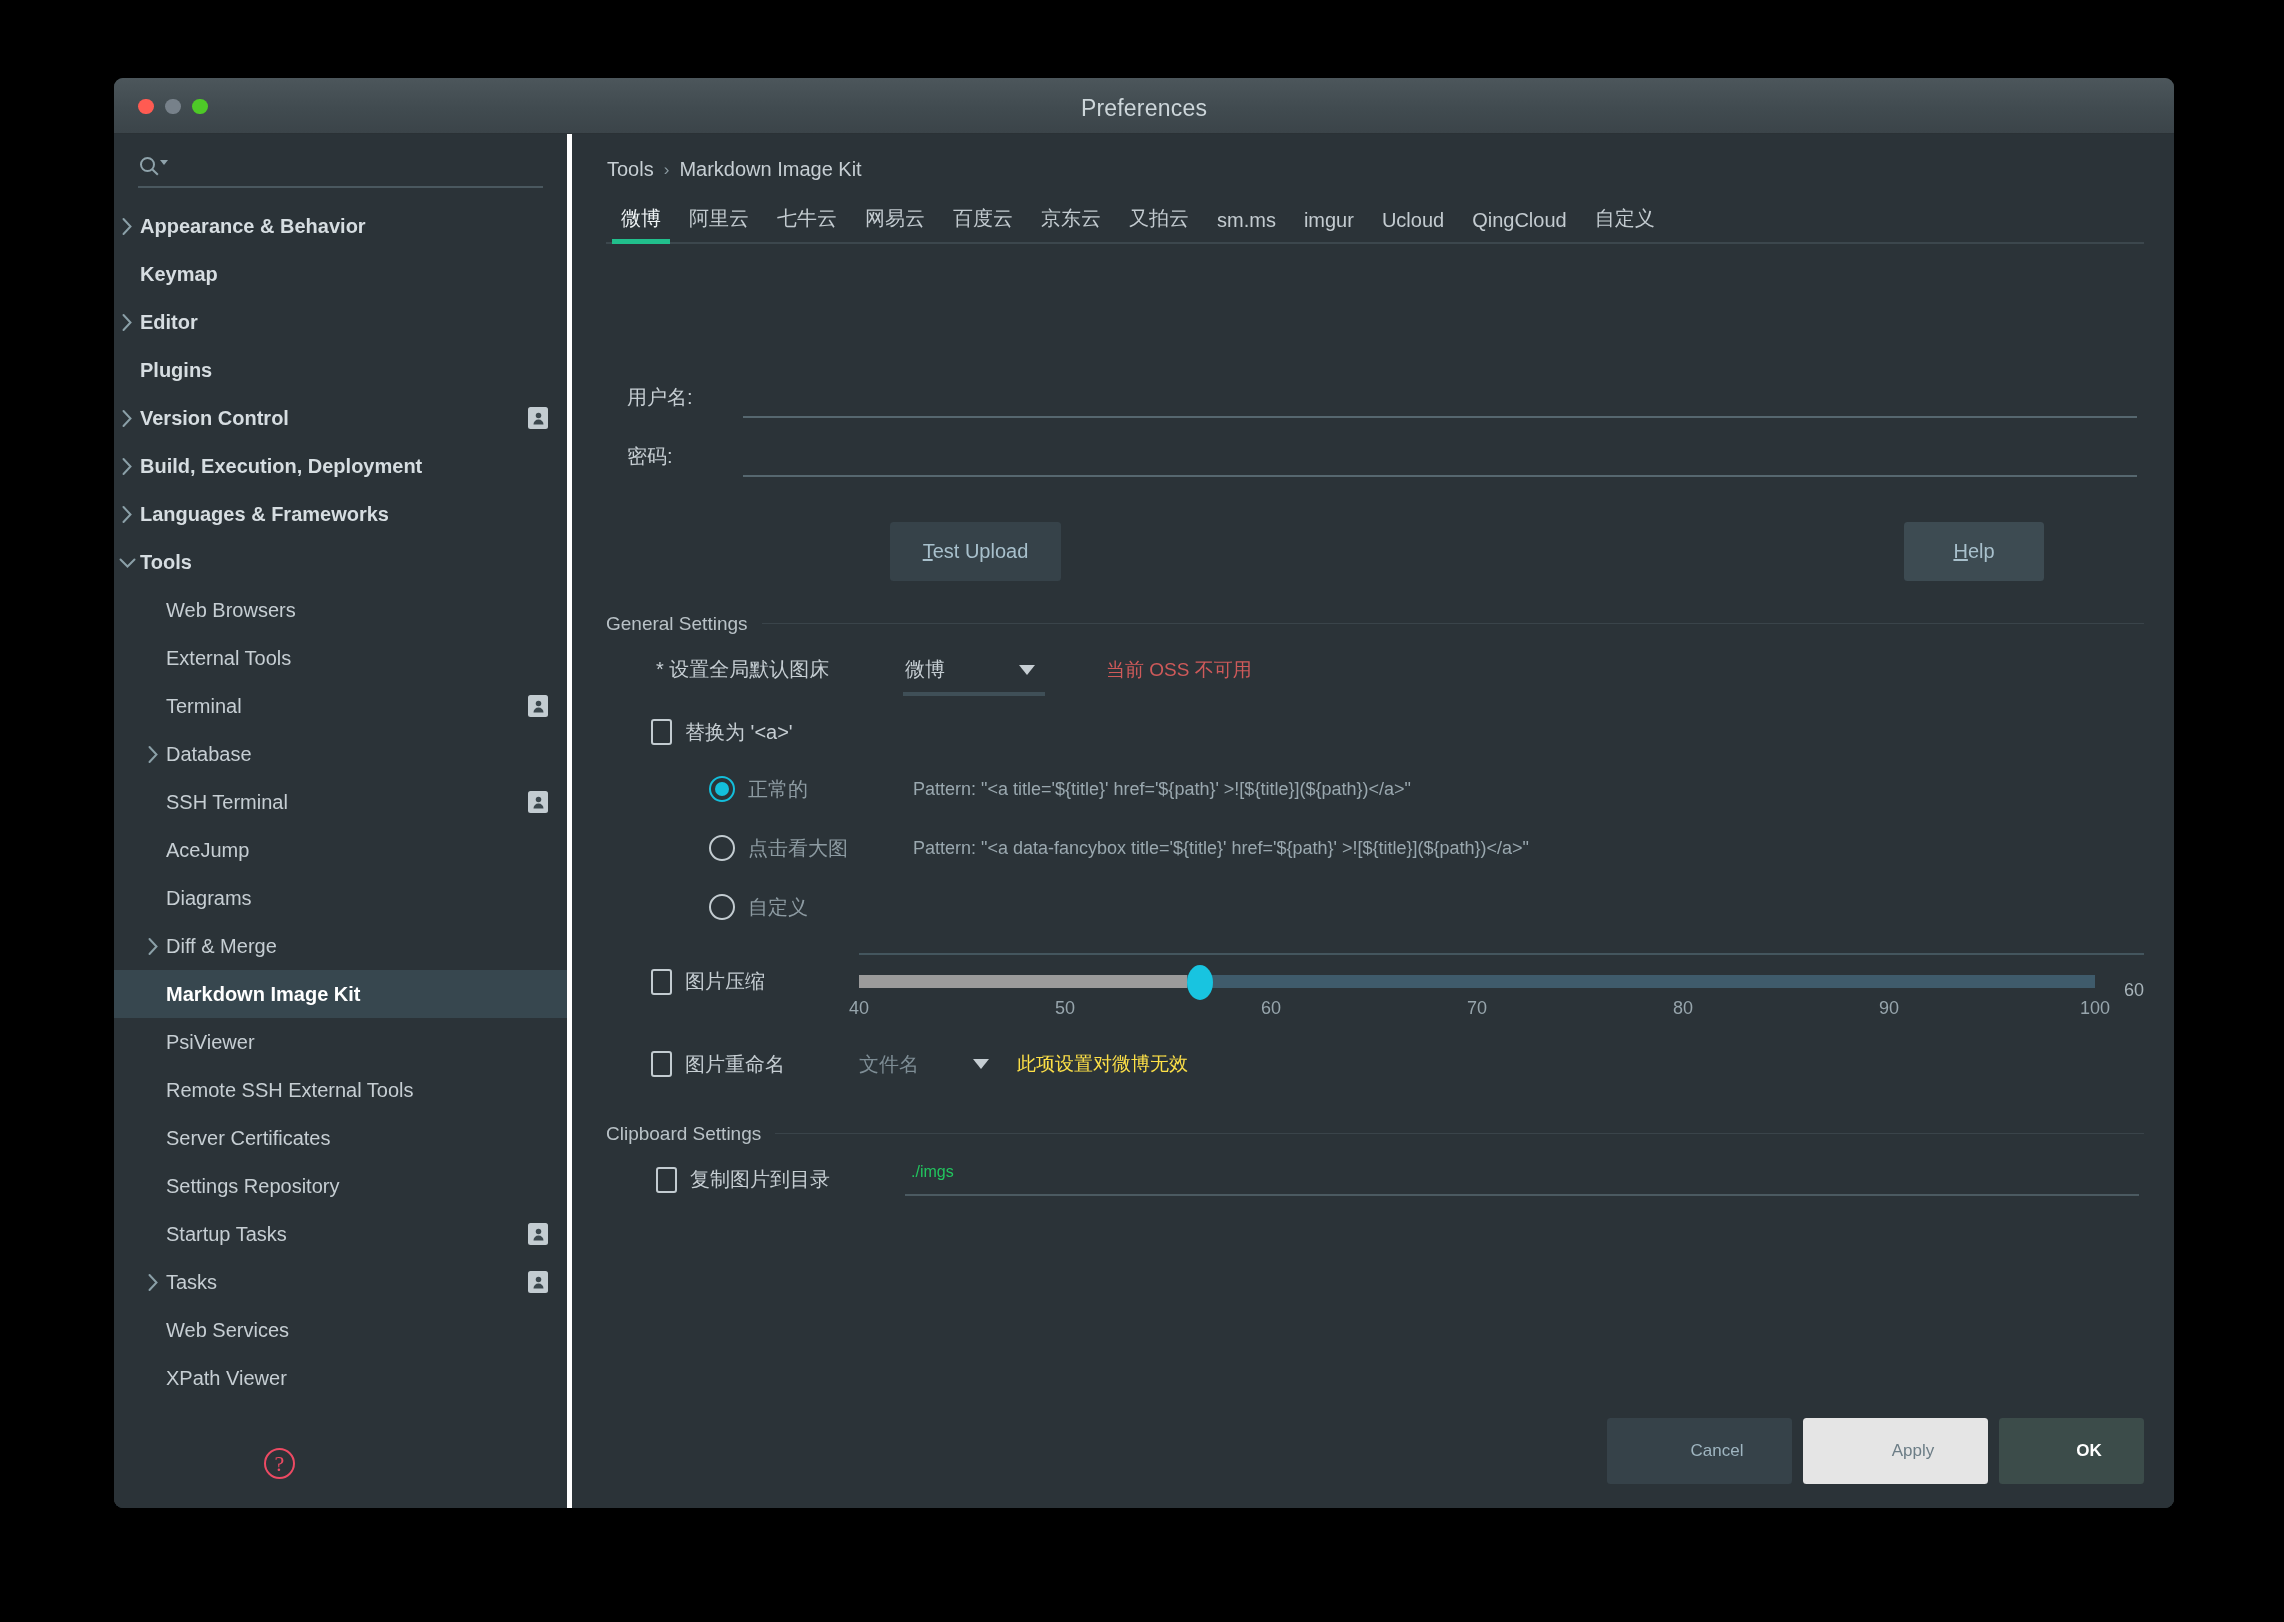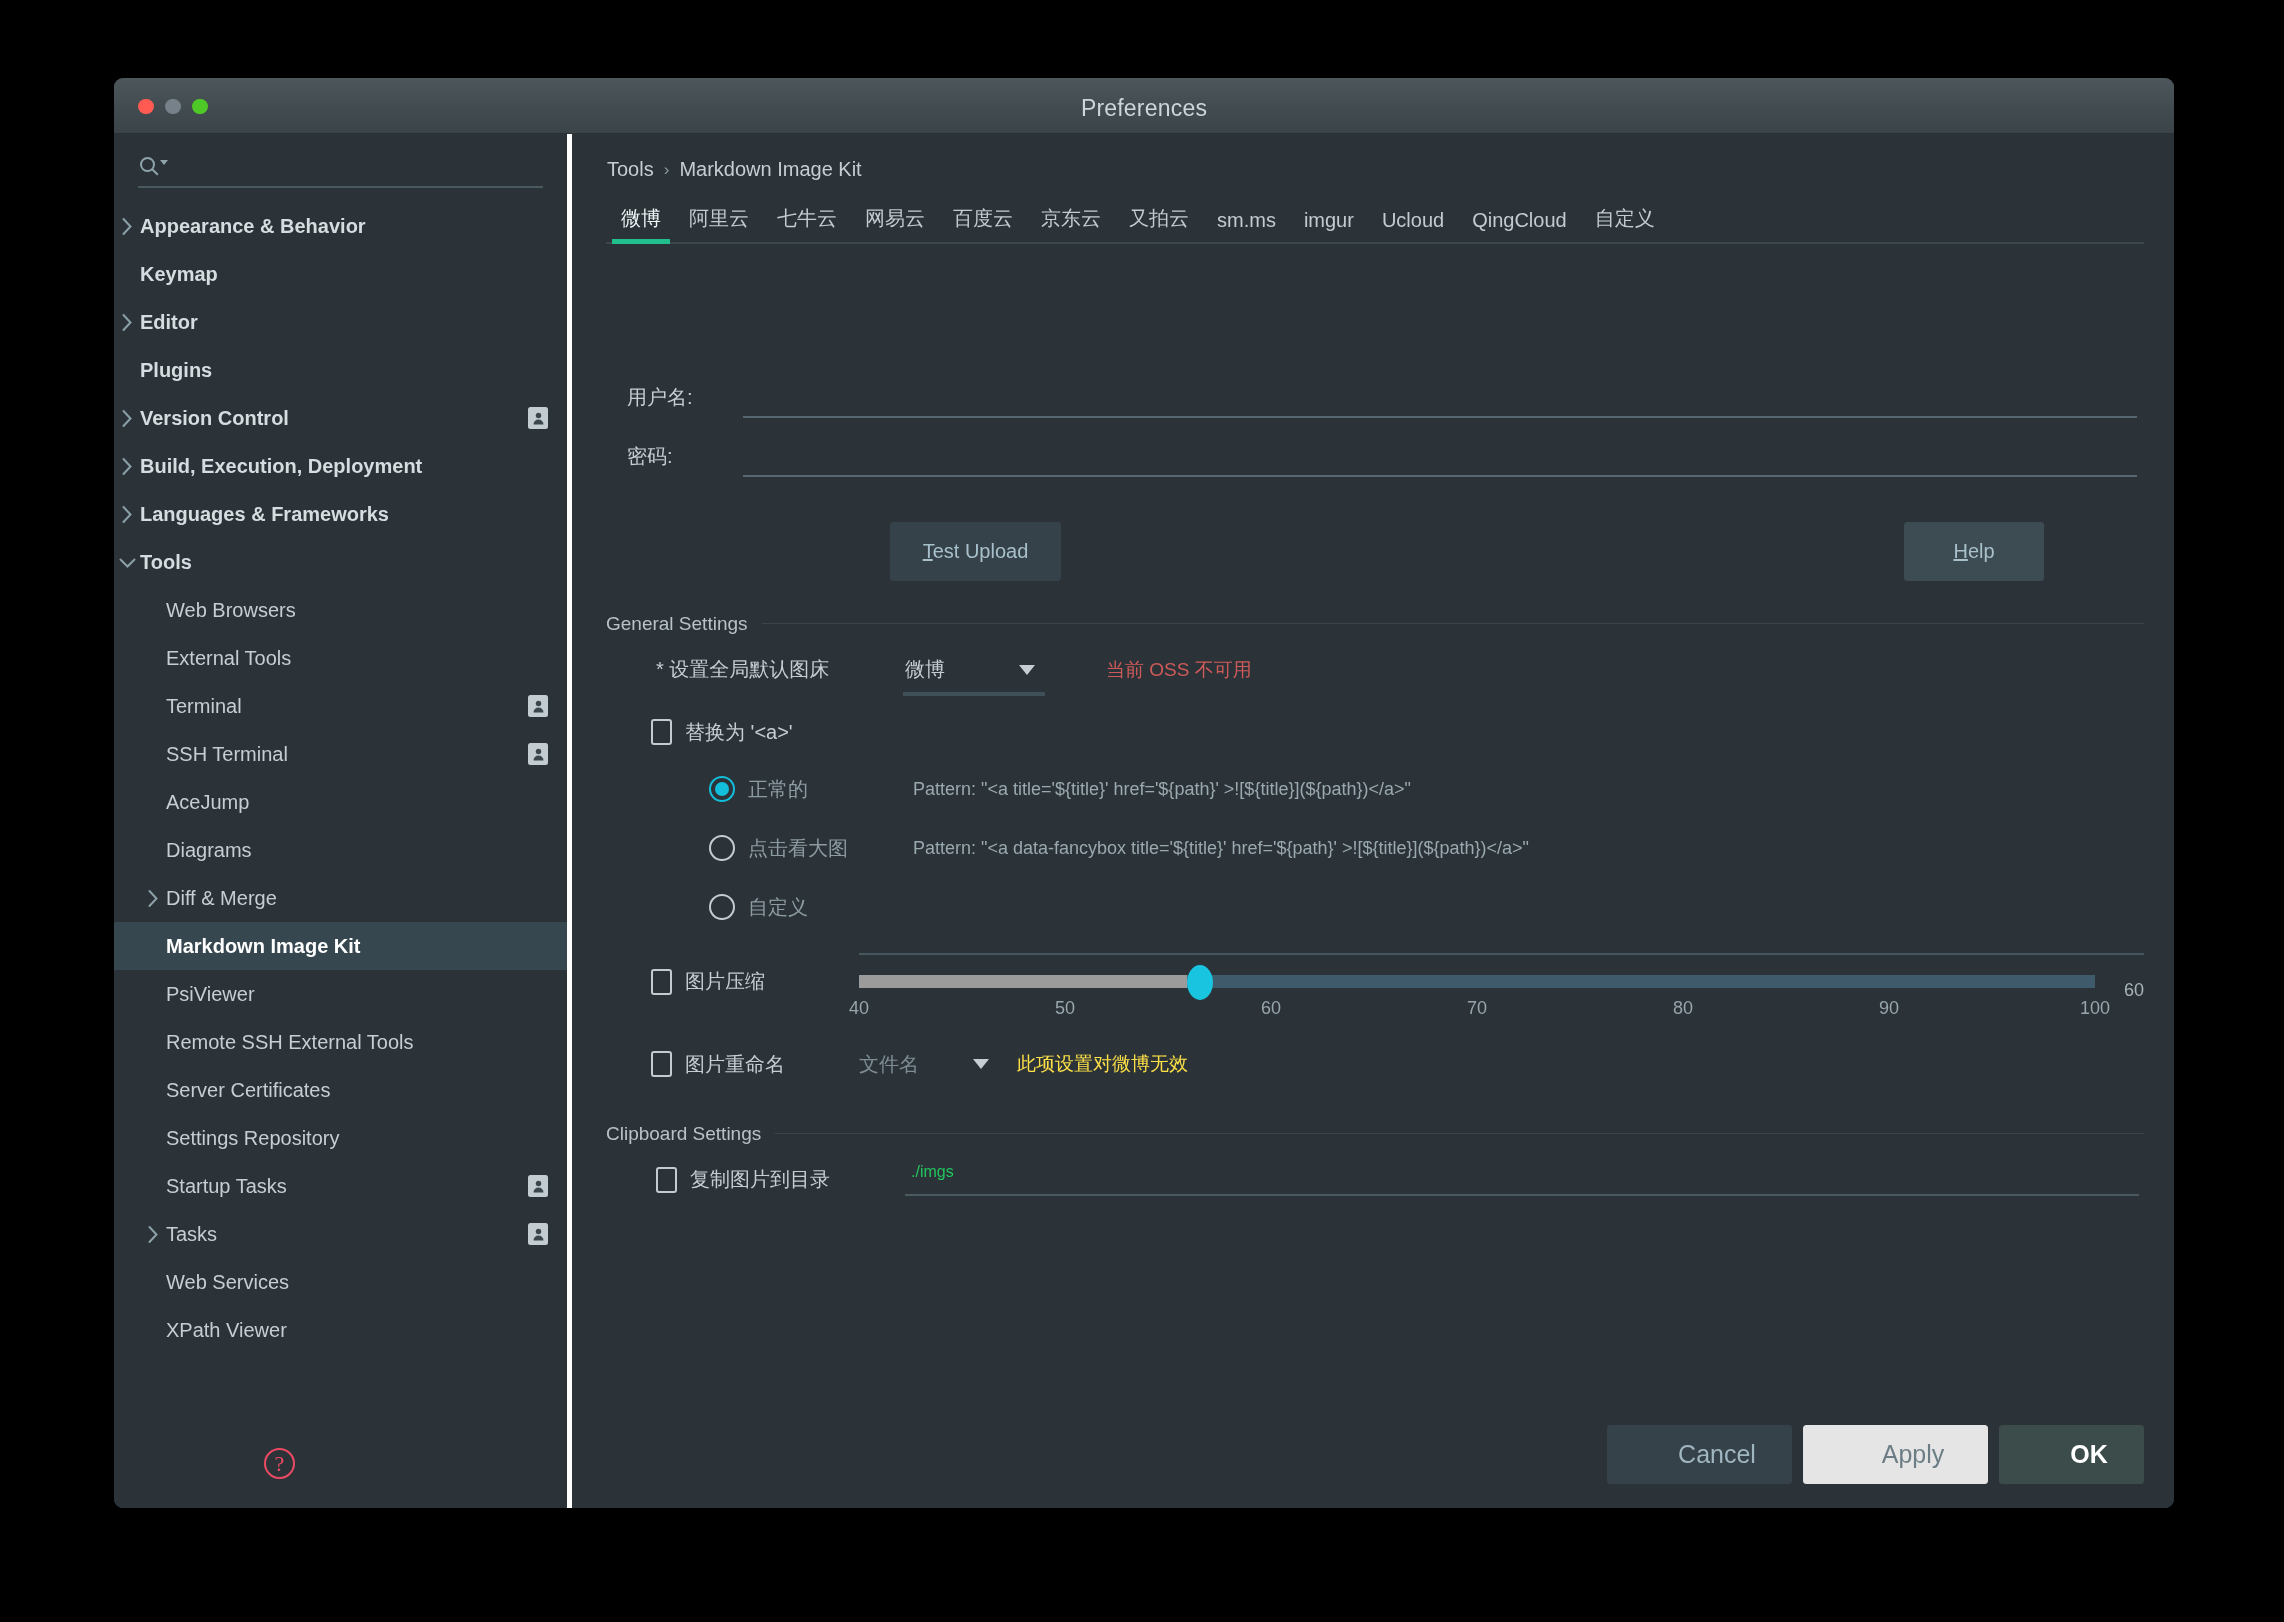--- a/index.html
+++ b/index.html
@@ -194,23 +194,23 @@
   .cp-label { font-size: 20px; color: #c6ced3; width: 215px; }
   .cp-field { flex: 1; position: relative; margin-right: 5px; }
   .cp-ph { font-size: 16px; color: #22c55e; padding-left: 6px; }
   .cp-line { height: 1.5px; background: #4b5a61; margin-top: 13px; }
   
   .footer {
     position: absolute; right: 30px; bottom: 24px;
     display: flex; gap: 11px;
   }
   .fbtn {
-    width: 185px; height: 59px; border-radius: 3.5px;
+    width: 185px; height: 66px; border-radius: 3.5px;
     display: flex; align-items: center; justify-content: center;
-    font-size: 25px;
+    font-size: 17px;
     padding-left: 35px;
   }
   .fbtn.cancel { background: #364249; color: #9fb5c0; }
   .fbtn.apply { background: #e5e5e5; color: #6c7d86; }
   .fbtn.ok { background: #3c4c4a; color: #ffffff; font-weight: bold; width: 145px; }
 </style>
 </head>
 <body>
 
 <div class="window">
@@ -318,20 +318,29 @@
           <div class="tree-row lvl1">
             <span style="flex: 0 0 26px;"></span>
             <span class="chev"></span>
             <span class="tree-label">Terminal</span>
             <span class="badge-person">
               <svg width="13" height="15" viewBox="0 0 26 30">
                 <circle cx="13" cy="9" r="5.5" fill="#3b474d"></circle>
                 <path d="M3 27 a10 10 0 0 1 20 0 z" fill="#3b474d"></path>
               </svg>
             </span>
+          </div>
+          <div class="tree-row lvl1">
+            <span style="flex: 0 0 26px;"></span>
+            <span class="chev">
+              <svg width="13" height="19" viewBox="0 0 26 38">
+                <path d="M5 4 L19 19 L5 34" stroke="#8ba0a8" stroke-width="4" fill="none" stroke-linecap="round"></path>
+              </svg>
+            </span>
+            <span class="tree-label">Database</span>
           </div>
           <div class="tree-row lvl1">
             <span style="flex: 0 0 26px;"></span>
             <span class="chev"></span>
             <span class="tree-label">SSH Terminal</span>
             <span class="badge-person">
               <svg width="13" height="15" viewBox="0 0 26 30">
                 <circle cx="13" cy="9" r="5.5" fill="#3b474d"></circle>
                 <path d="M3 27 a10 10 0 0 1 20 0 z" fill="#3b474d"></path>
               </svg>

